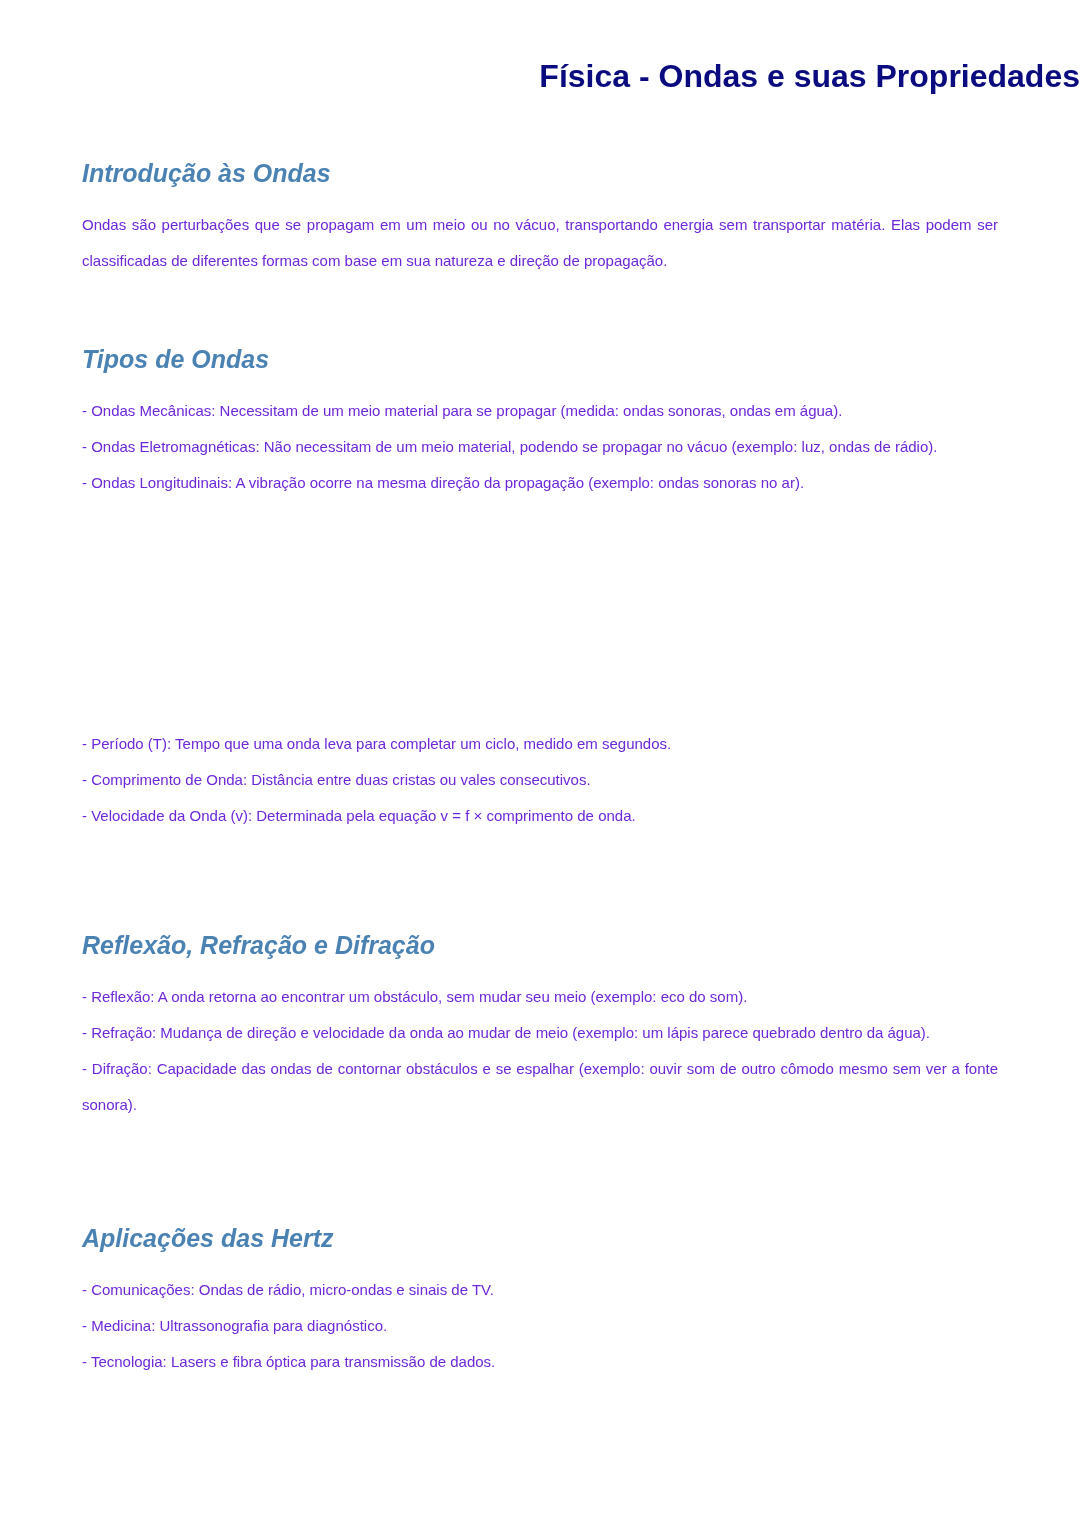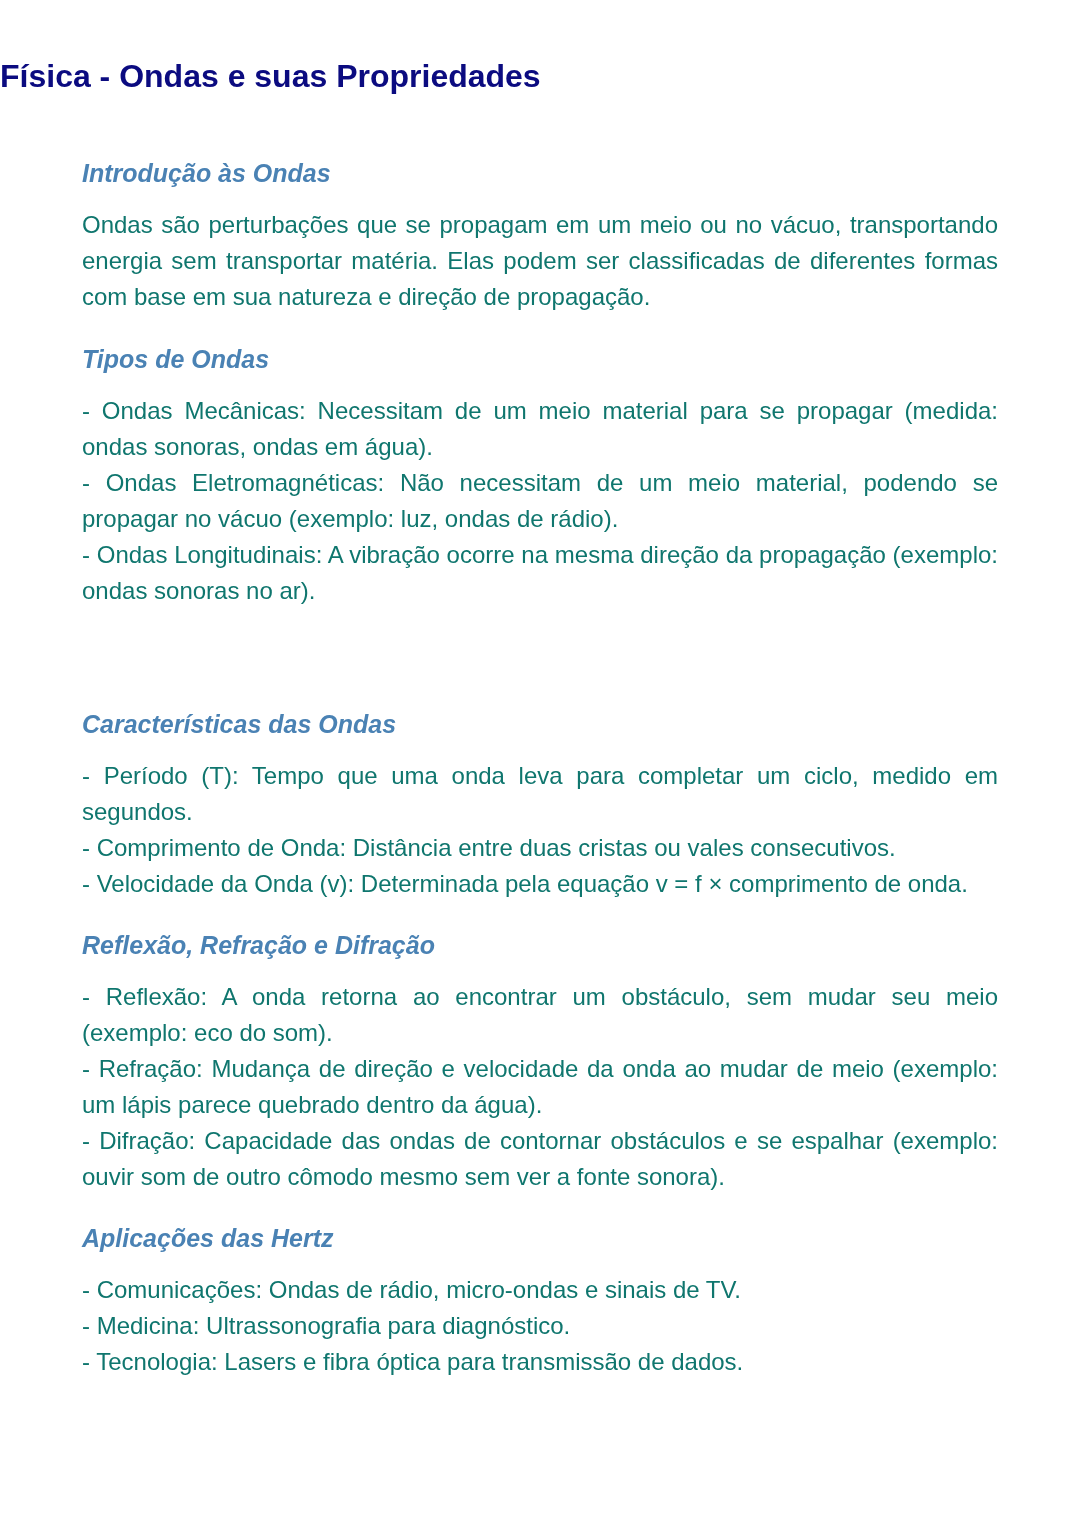--- a/index.html
+++ b/index.html
@@ -19,21 +19,21 @@
       position: absolute;
       left: 82px;
       top: 0;
       width: 916px;
     }
     .doc-title {
       position: absolute;
       left: -82px;
       top: 56px;
       width: 1080px;
-      text-align: left;
+      text-align: right;
       font-size: 32px;
       font-weight: bold;
       color: #0b0b80;
       margin: 0;
       line-height: 40px;
     }
     .section {
       position: absolute;
       left: 0;
       width: 916px;
@@ -41,24 +41,24 @@
     .section h2 {
       margin: 0;
       font-size: 25px;
       font-weight: bold;
       color: #4a82b4;
       line-height: 32px;
       font-style: italic;
     }
     .section .body {
       margin-top: 18px;
-      font-size: 24px;
+      font-size: 15px;
       line-height: 36px;
       text-align: justify;
-      color: #0f766e;
+      color: #6d28d9;
     }
     .section .body p {
       margin: 0;
     }
     .section .list-item {
       margin: 0;
       text-align: justify;
     }
   </style>
 </head>
@@ -78,21 +78,20 @@
   <div class="section" style="top:343px;">
     <h2>Tipos de Ondas</h2>
     <div class="body">
       <p class="list-item">- Ondas Mecânicas: Necessitam de um meio material para se propagar (medida: ondas sonoras, ondas em água).</p>
       <p class="list-item">- Ondas Eletromagnéticas: Não necessitam de um meio material, podendo se propagar no vácuo (exemplo: luz, ondas de rádio).</p>
       <p class="list-item">- Ondas Longitudinais: A vibração ocorre na mesma direção da propagação (exemplo: ondas sonoras no ar).</p>
     </div>
   </div>
 
   <div class="section" style="top:708px;">
-    <h2>Características das Ondas</h2>
     <div class="body">
       <p class="list-item">- Período (T): Tempo que uma onda leva para completar um ciclo, medido em segundos.</p>
       <p class="list-item">- Comprimento de Onda: Distância entre duas cristas ou vales consecutivos.</p>
       <p class="list-item">- Velocidade da Onda (v): Determinada pela equação v = f × comprimento de onda.</p>
     </div>
   </div>
 
   <div class="section" style="top:929px;">
     <h2>Reflexão, Refração e Difração</h2>
     <div class="body">

